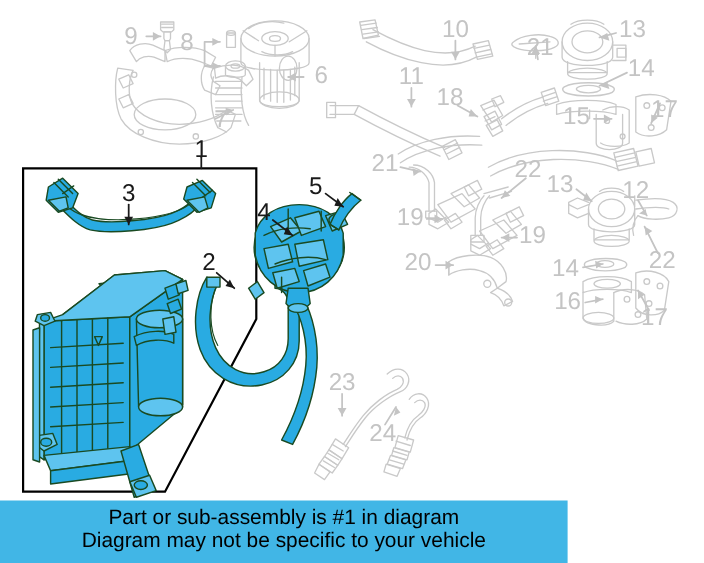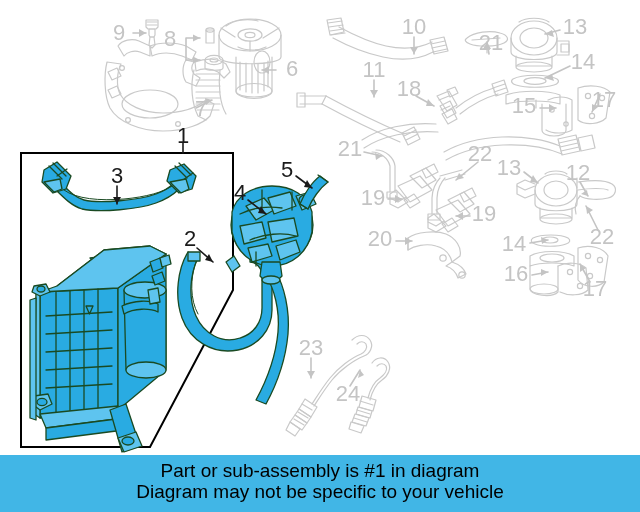--- a/index.html
+++ b/index.html
@@ -1,20 +1,20 @@
 <!DOCTYPE html>
 <html><head>
 <meta charset="utf-8">
 <style>
   html,body{margin:0;padding:0;background:#ffffff;}
   body{width:640px;height:512px;overflow:hidden;
        font-family:"Liberation Sans","DejaVu Sans",sans-serif;}
   #stage{position:relative;width:640px;height:512px;background:#fff;}
   svg{display:block;}
-  .banner{position:absolute;left:0;width:640px;box-sizing:border-box;
+  .banner{position:absolute;left:0;width:516px;box-sizing:border-box;
           text-align:center;color:#000;}
   .banner div{line-height:1.12;white-space:nowrap;}
 </style>
 </head>
 <body>
 
 <div id="stage">
 
 <svg id="art" width="640" height="512" viewBox="0 0 640 512">
 

